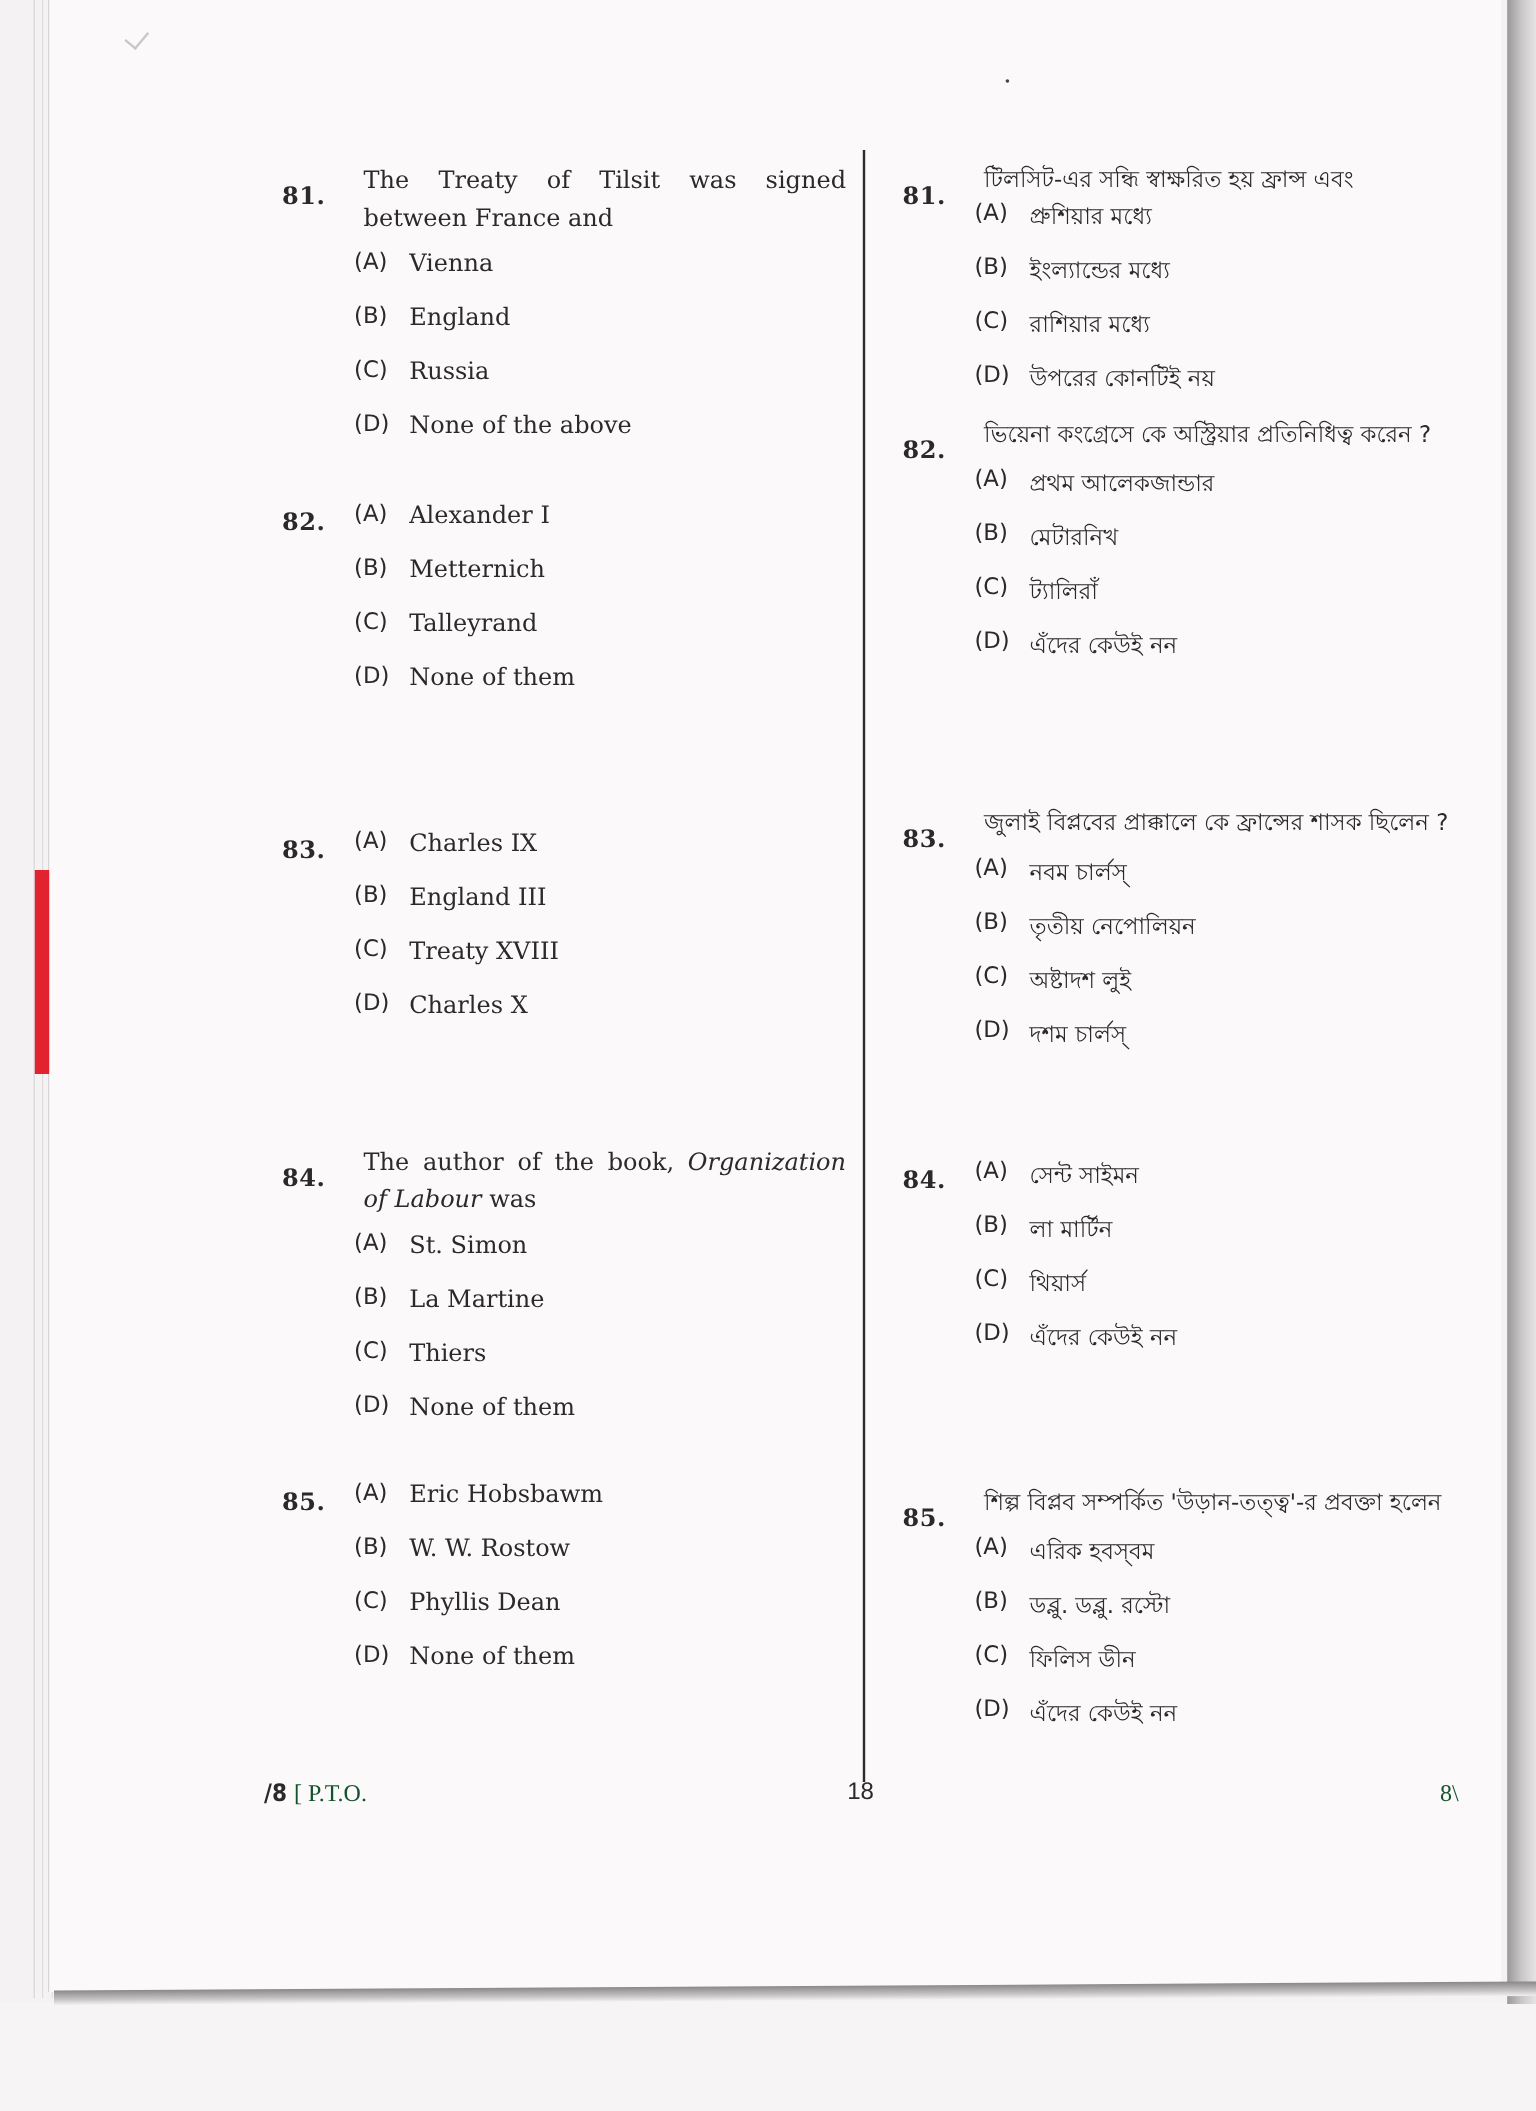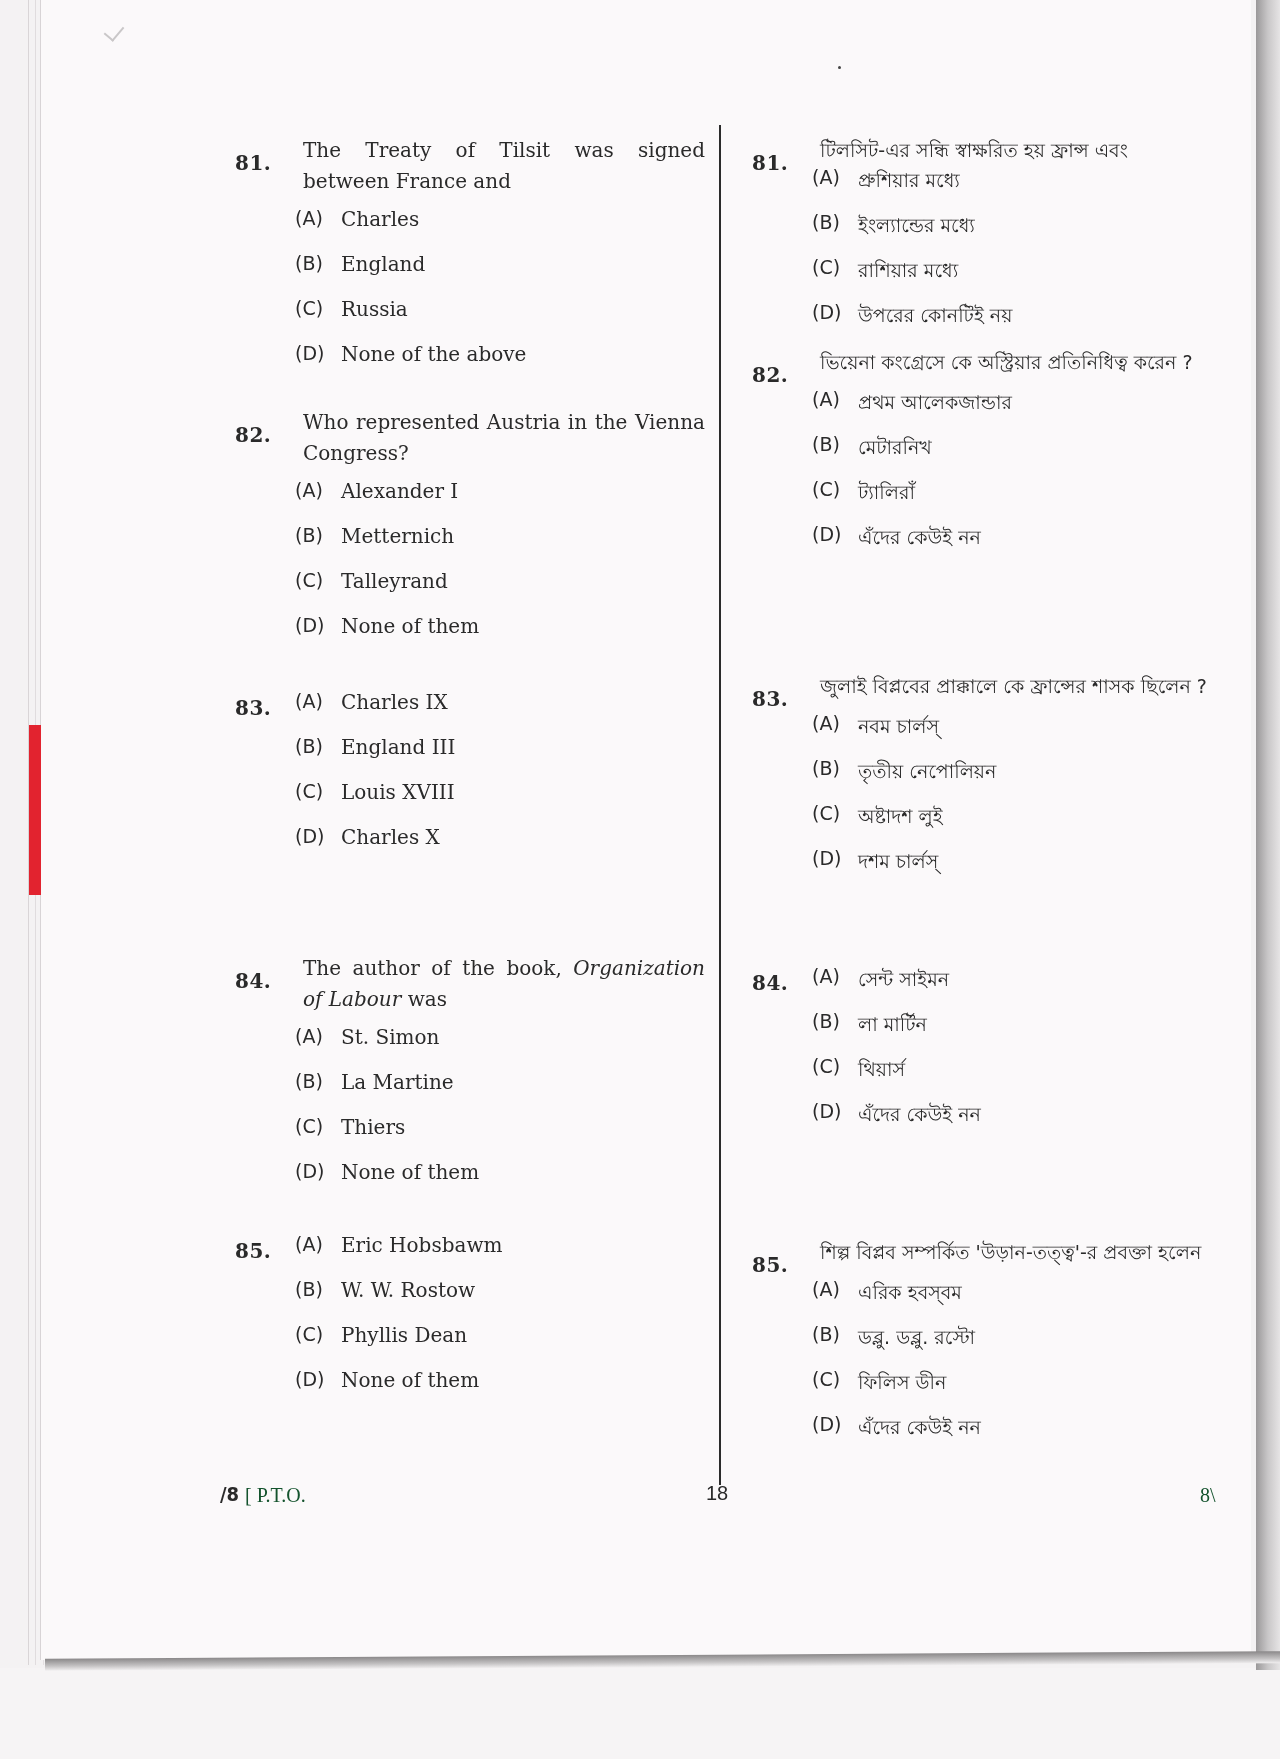--- a/index.html
+++ b/index.html
@@ -67,40 +67,39 @@
 <div class="divider"></div>
 
 <div class="col en">
 
   <div class="q" style="position:absolute; top:10px; width:470px;">
     <span class="q-num">81.</span>
     <div class="q-text">The Treaty of Tilsit was signed between France and</div>
     <div class="opts">
       <div class="opt">
           <span class="opt-letter">(A)</span>
-          <span class="opt-text">Charles</span>
+          <span class="opt-text">Vienna</span>
         </div>
       <div class="opt">
           <span class="opt-letter">(B)</span>
           <span class="opt-text">England</span>
         </div>
       <div class="opt">
           <span class="opt-letter">(C)</span>
           <span class="opt-text">Russia</span>
         </div>
       <div class="opt">
           <span class="opt-letter">(D)</span>
           <span class="opt-text">None of the above</span>
         </div>
     </div>
   </div>
 
   <div class="q" style="position:absolute; top:282px; width:470px;">
     <span class="q-num">82.</span>
-    <div class="q-text">Who represented Austria in the Vienna Congress?</div>
     <div class="opts">
       <div class="opt">
           <span class="opt-letter">(A)</span>
           <span class="opt-text">Alexander I</span>
         </div>
       <div class="opt">
           <span class="opt-letter">(B)</span>
           <span class="opt-text">Metternich</span>
         </div>
       <div class="opt">
@@ -120,21 +119,21 @@
       <div class="opt">
           <span class="opt-letter">(A)</span>
           <span class="opt-text">Charles IX</span>
         </div>
       <div class="opt">
           <span class="opt-letter">(B)</span>
           <span class="opt-text">England III</span>
         </div>
       <div class="opt">
           <span class="opt-letter">(C)</span>
-          <span class="opt-text">Louis XVIII</span>
+          <span class="opt-text">Treaty XVIII</span>
         </div>
       <div class="opt">
           <span class="opt-letter">(D)</span>
           <span class="opt-text">Charles X</span>
         </div>
     </div>
   </div>
 
   <div class="q" style="position:absolute; top:828px; width:470px;">
     <span class="q-num">84.</span>

